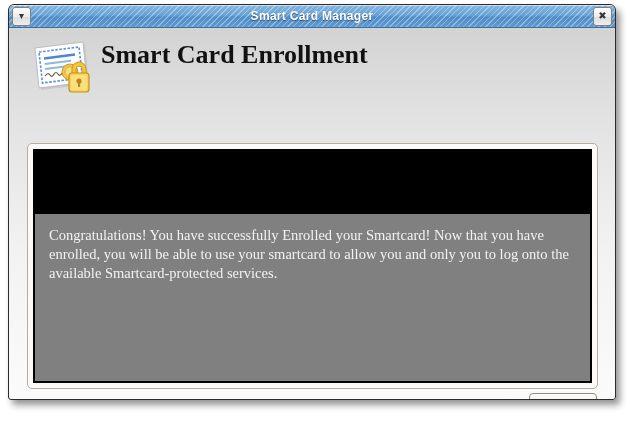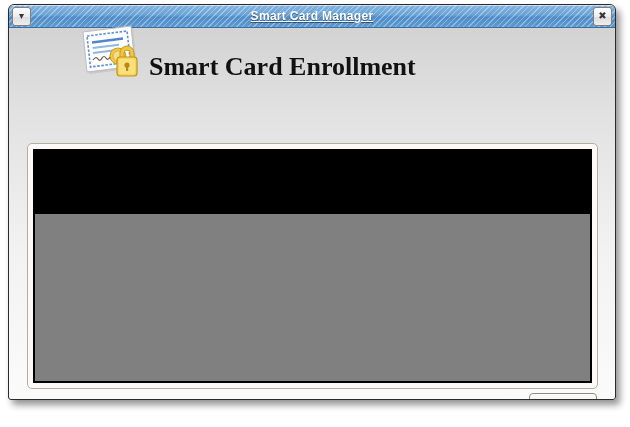--- a/index.html
+++ b/index.html
@@ -73,37 +73,35 @@
   #title-text {
     flex: 1;
     text-align: center;
     font-size: 12px;
     font-weight: bold;
     color: #ffffff;
     letter-spacing: 0.3px;
     text-shadow: 0 1px 1px rgba(0,0,0,0.45);
     white-space: nowrap;
     overflow: hidden;
-    text-decoration: underline;
   }
 
   
   #body-area {
     position: relative;
     height: 373px;
   }
 
   
   #header {
     display: flex;
-    align-items: flex-end;
+    align-items: flex-start;
     padding: 12px 0 8px 18px;
     height: 62px;
     box-sizing: border-box;
-    margin-left: 48px;
   }
   #cert-icon {
     width: 68px;
     height: 58px;
     flex: none;
     position: relative;
   }
   #page-title {
     font-family: "Liberation Serif", serif;
     font-size: 26px;
@@ -225,20 +223,21 @@
           <rect x="51" y="41" width="2.2" height="6" fill="#b8881a"></rect>
         </svg>
       </div>
       <div id="page-title">Smart Card Enrollment</div>
     </div>
 
     <div id="group-panel">
       <div id="content-box">
         <div id="black-band"></div>
         <div id="gray-pane">
+          <p class="msg-para">Congratulations! You have successfully Enrolled your Smartcard! Now that you have enrolled, you will be able to use your smartcard to allow you and only you to log onto the available Smartcard-protected services.</p>
         </div>
       </div>
     </div>
 
     <div id="footer">
       <button id="close-button">Close</button>
     </div>
 
   </div>
 </div>

